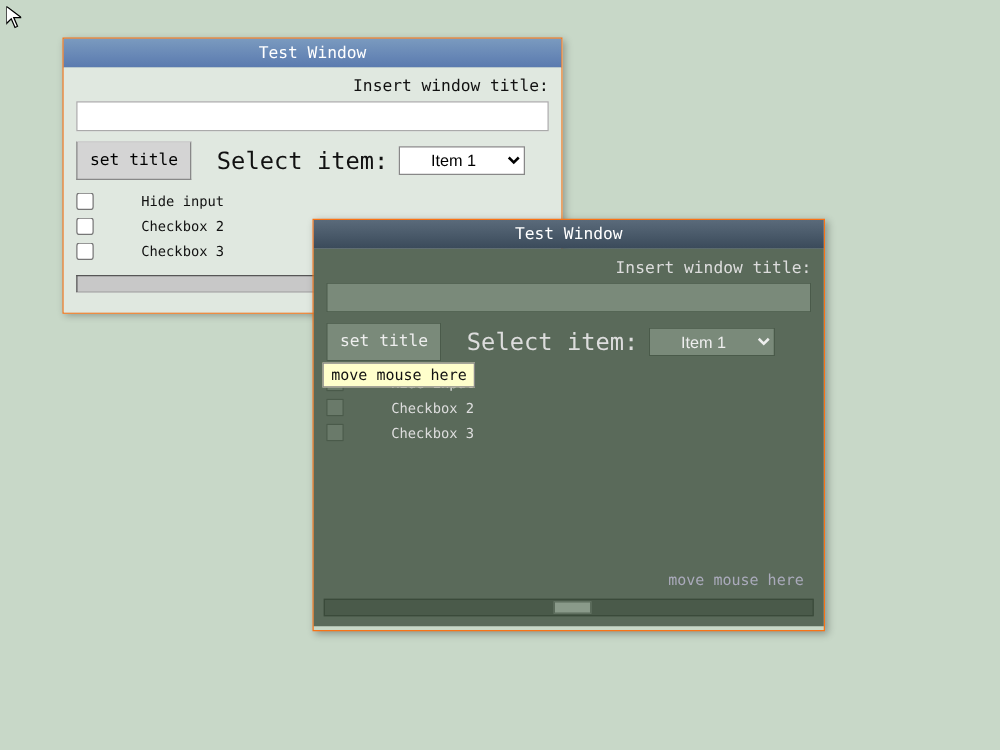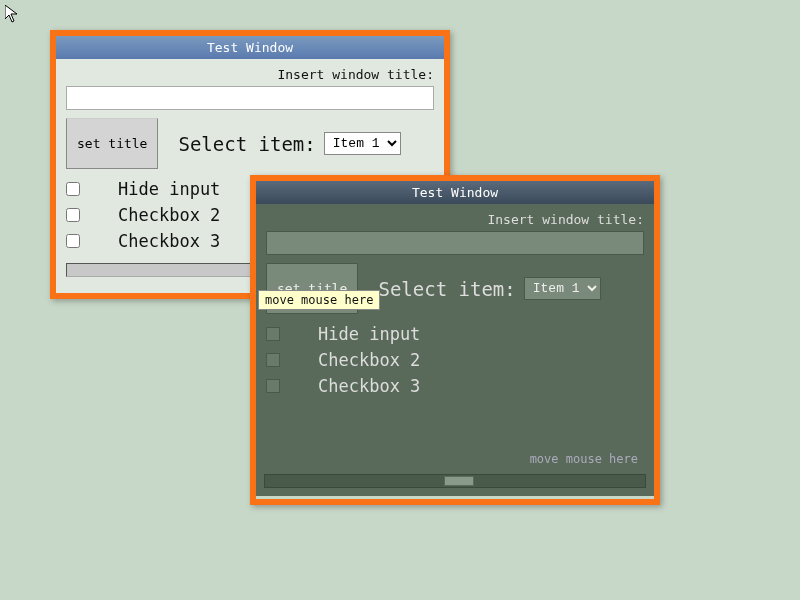--- a/index.html
+++ b/index.html
@@ -10,21 +10,21 @@
       height: 600px;
       overflow: hidden;
       font-family: monospace;
       font-size: 13px;
       position: relative;
     }
 
     
     .window {
       position: absolute;
-      border: 6px solid #f97316;
+      border: 1px solid #f97316;
       box-shadow: 2px 2px 6px rgba(0,0,0,0.3);
     }
 
     .window-titlebar {
       background: linear-gradient(to bottom, #7a9abf, #5a7aaf);
       color: white;
       text-align: center;
       padding: 4px 8px;
       font-size: 13px;
       font-family: monospace;
@@ -73,60 +73,60 @@
     .row-buttons {
       display: flex;
       align-items: center;
       margin-bottom: 10px;
     }
 
     .set-title-btn {
       background: #d4d4d4;
       border: 1px solid #888;
       border-top: 1px solid #ccc;
-      padding: 17px 10px;
+      padding: 7px 10px;
       font-family: monospace;
       font-size: 13px;
       cursor: pointer;
       margin-right: 20px;
     }
 
     .select-label {
       font-family: monospace;
       font-size: 19px;
       margin-right: 8px;
       color: #111;
     }
 
     .item-select {
-      font-family: Liberation Mono, monospace;
+      font-family: Liberation Sans, sans-serif;
       font-size: 13px;
       background: white;
       border: 1px solid #888;
-      padding: 2px 4px;
+      padding: 2px 21px;
       min-width: 70px;
       cursor: pointer;
     }
 
     .checkbox-row {
       display: flex;
       align-items: center;
       margin-bottom: 6px;
     }
 
     .checkbox-row input[type=checkbox] {
       width: 14px;
       height: 14px;
       margin-right: 6px;
       cursor: pointer;
     }
 
     .checkbox-label {
       font-family: monospace;
-      font-size: 17px;
+      font-size: 11px;
       color: #111;
       padding-left: 32px;
     }
 
     .scrollbar-area {
       margin-top: 12px;
       height: 14px;
       background: #c8c8c8;
       border: 1px inset #aaa;
       border-radius: 0;

